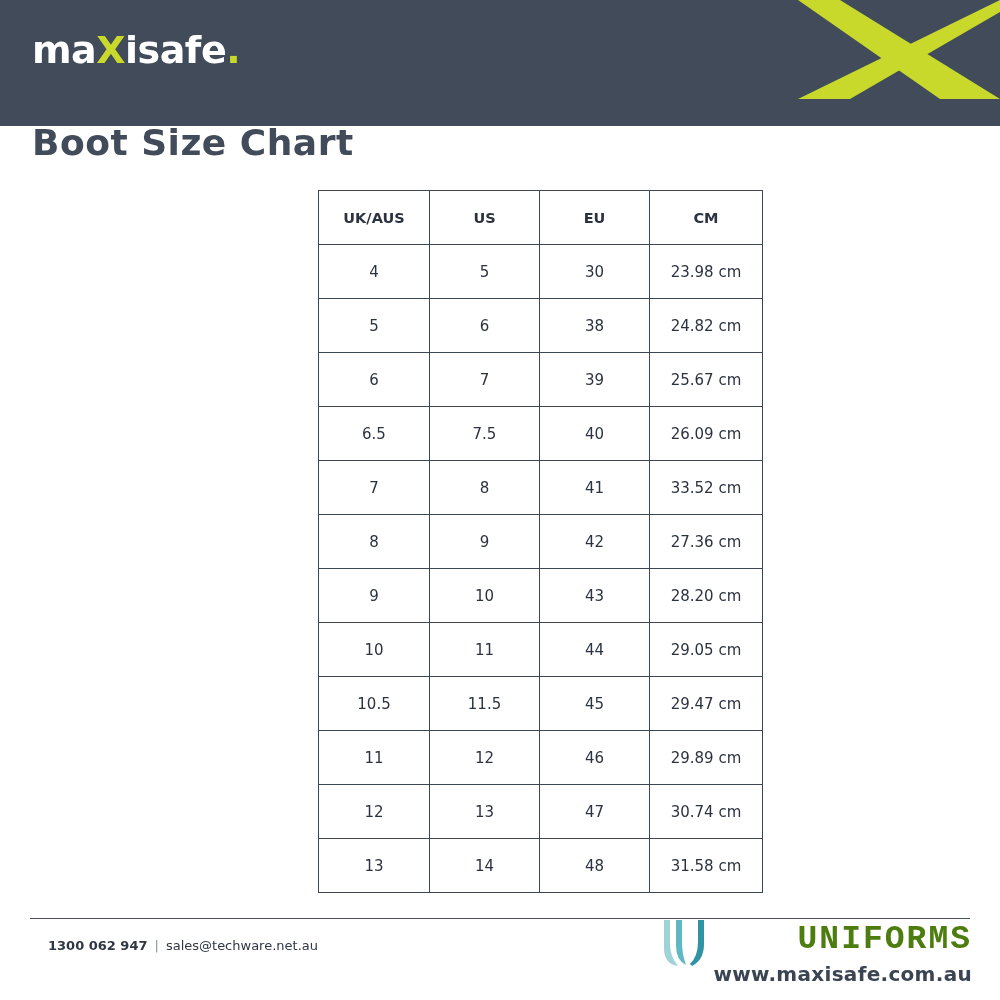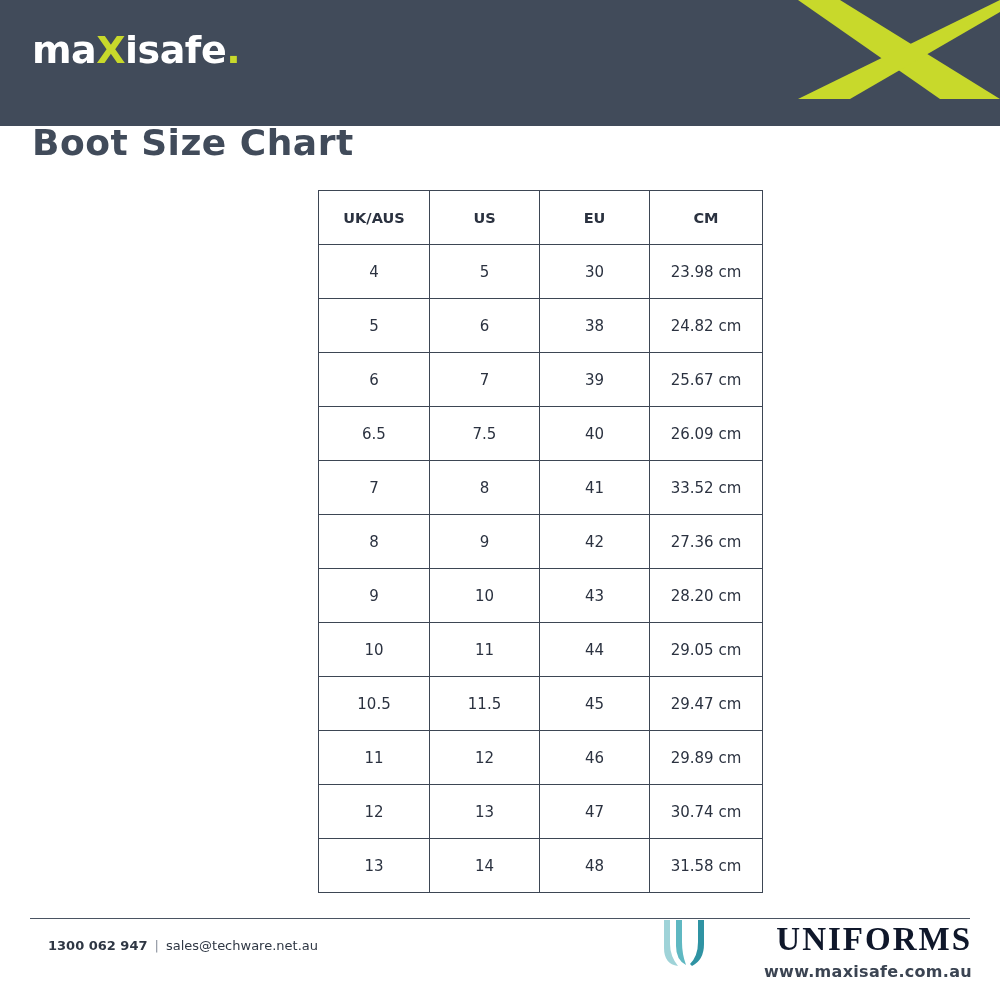--- a/index.html
+++ b/index.html
@@ -132,37 +132,37 @@
     top: 47px;
     font-size: 11px;
     color: #3b434f;
     font-family: "DejaVu Sans", sans-serif;
     white-space: nowrap;
   }
   .footer-url {
     position: absolute;
     right: 28px;
     top: 44px;
-    font-size: 16px;
+    font-size: 20px;
     font-weight: bold;
     color: #3b4452;
     font-family: "DejaVu Sans", sans-serif;
     letter-spacing: 0.3px;
     white-space: nowrap;
     text-align: center;
   }
   .uniforms-watermark {
     position: absolute;
     right: 28px;
     top: 3px;
     font-size: 33px;
     font-weight: bold;
-    color: #0f172a;
+    color: #4d7c0f;
     letter-spacing: 2px;
-    font-family: Liberation Serif, serif;
+    font-family: Liberation Mono, monospace;
     white-space: nowrap;
   }
   .uniforms-mark {
     position: absolute;
     right: 290px;
     top: -2px;
     width: 52px;
     height: 54px;
   }
 </style>

